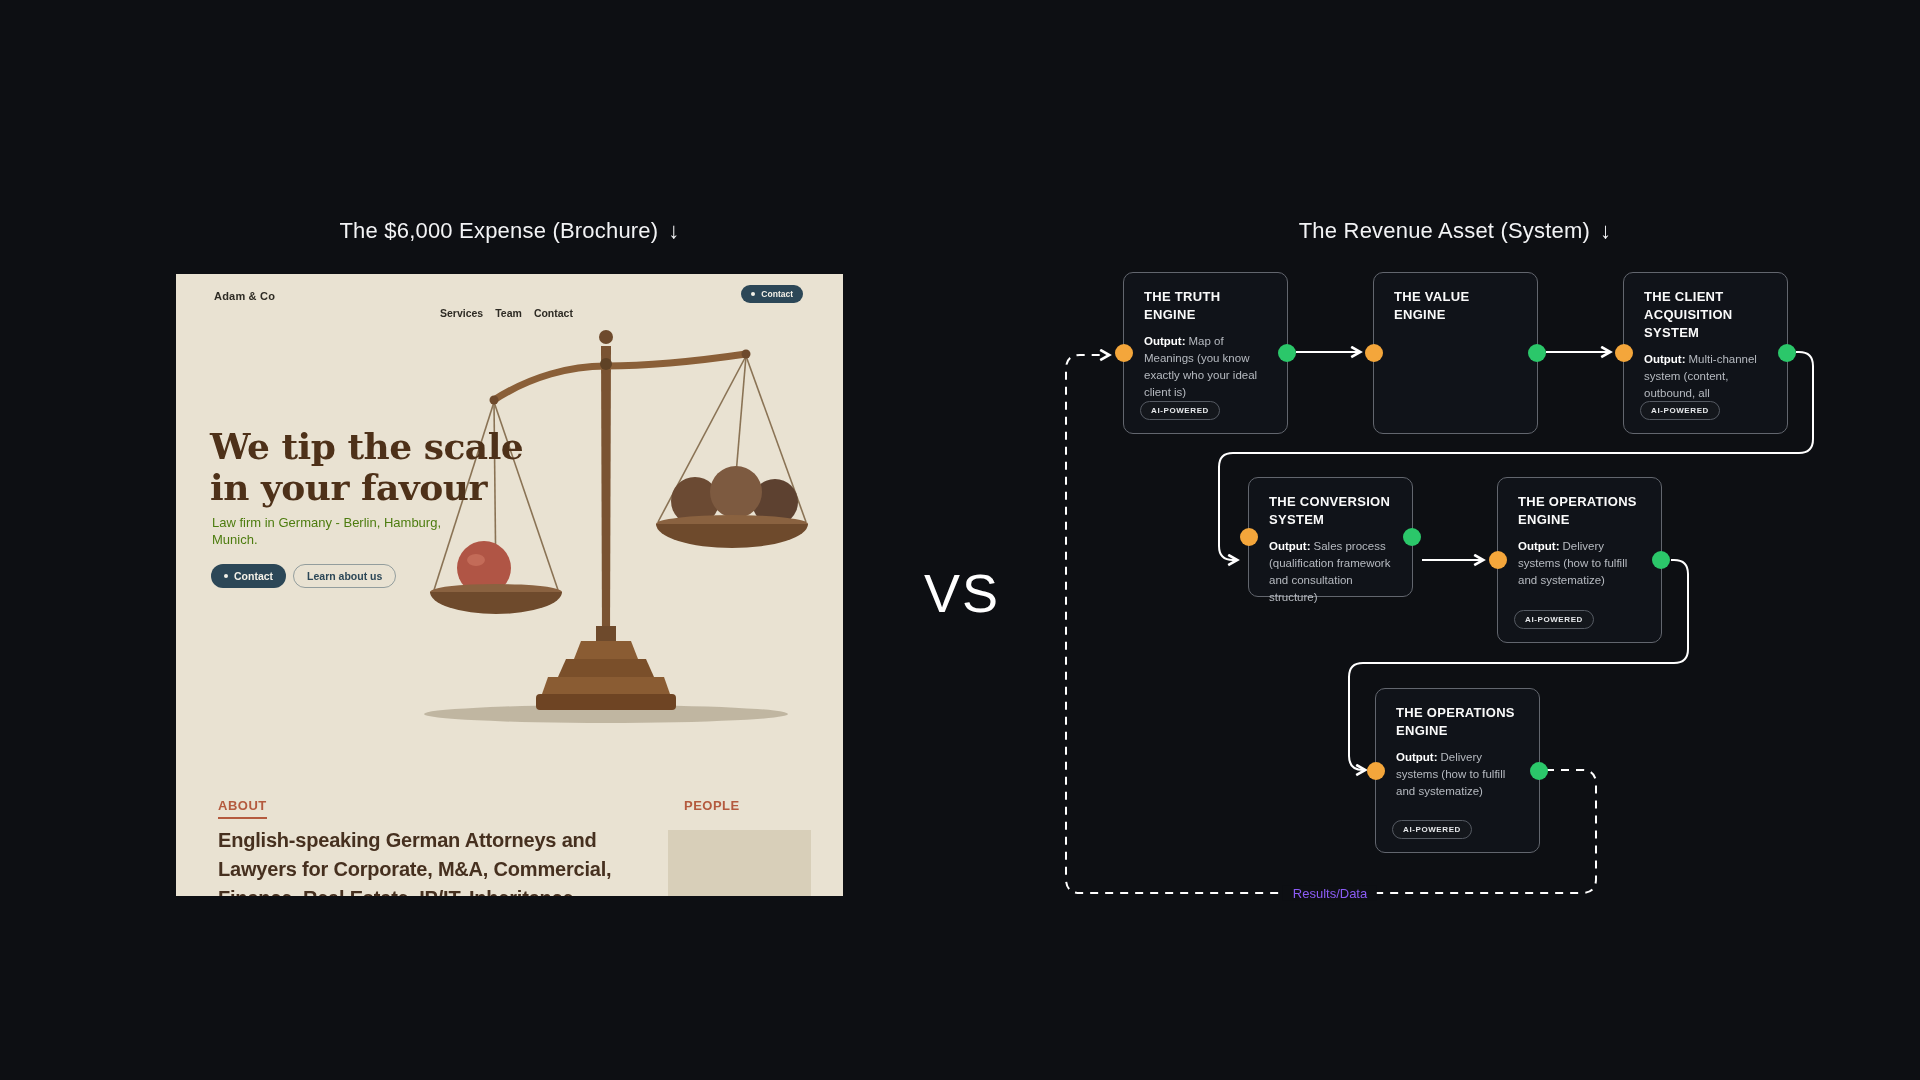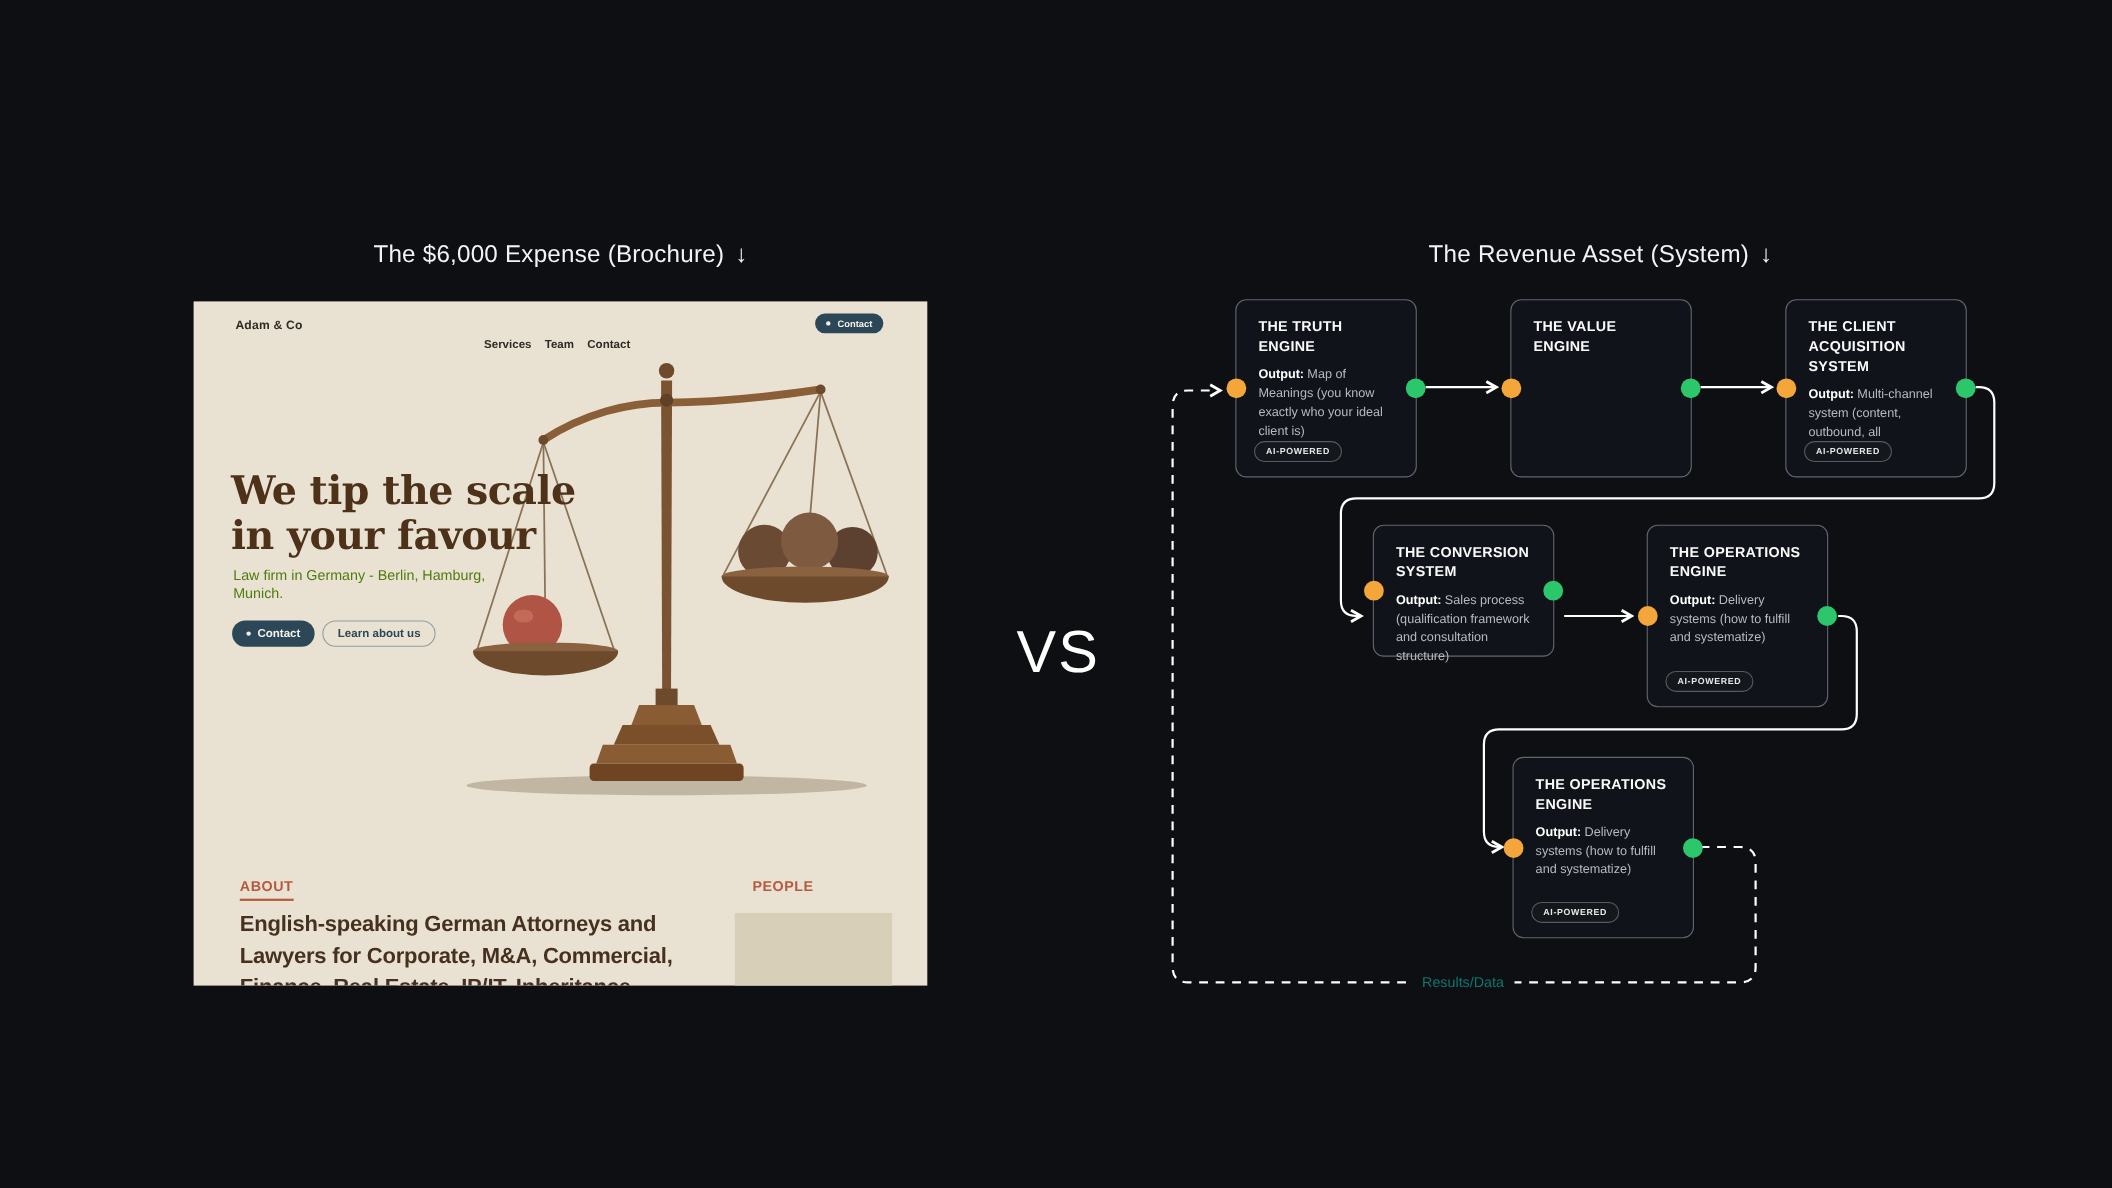--- a/index.html
+++ b/index.html
@@ -118,21 +118,21 @@
   .port.in  { left:-9px;  background:#f4a63b; }
   .port.out { right:-9px; background:#2bc76a; }
   #box1 { left:1123px; top:272px; height:162px; }
   #box2 { left:1373px; top:272px; height:162px; }
   #box3 { left:1623px; top:272px; height:162px; }
   #box4 { left:1248px; top:477px; height:120px; }
   #box5 { left:1497px; top:477px; height:166px; }
   #box6 { left:1375px; top:688px; height:165px; }
   .loop-label {
     position:absolute; left:1330px; top:893px; transform:translate(-50%,-50%);
-    background:#0d0f13; padding:0 10px; font-size:13px; color:#0f766e;
+    background:#0d0f13; padding:0 10px; font-size:13px; color:#8b5cf6;
   }
 </style>
 </head>
 <body>
 
 <h2 class="panel-title" id="left-title"><span>The $6,000 Expense (Brochure)</span><span class="arrow">↓</span></h2>
 
 <div class="website-card">
 
   <div class="site-header">

